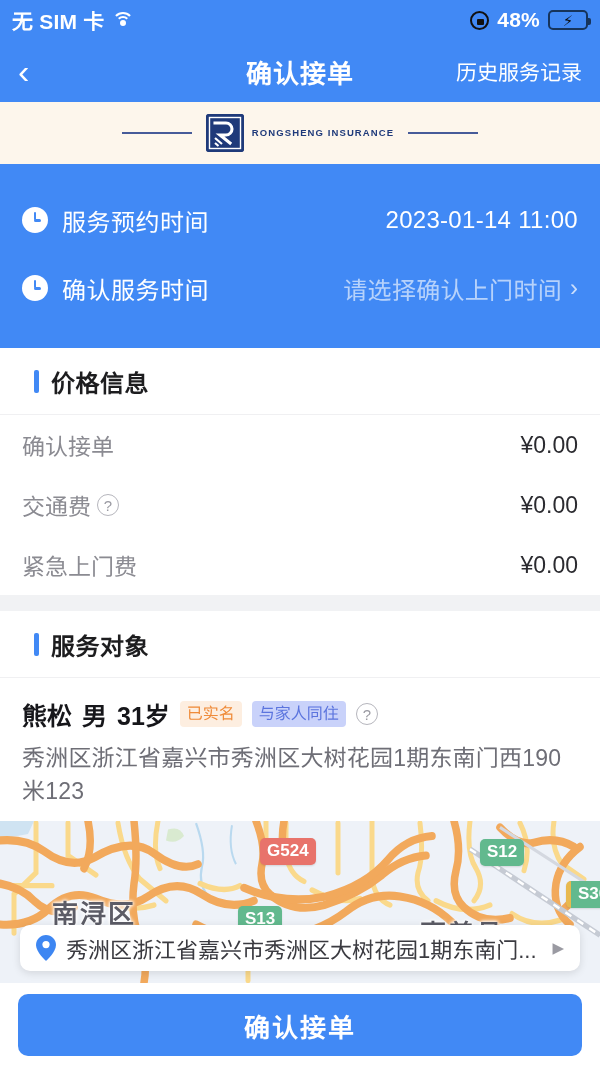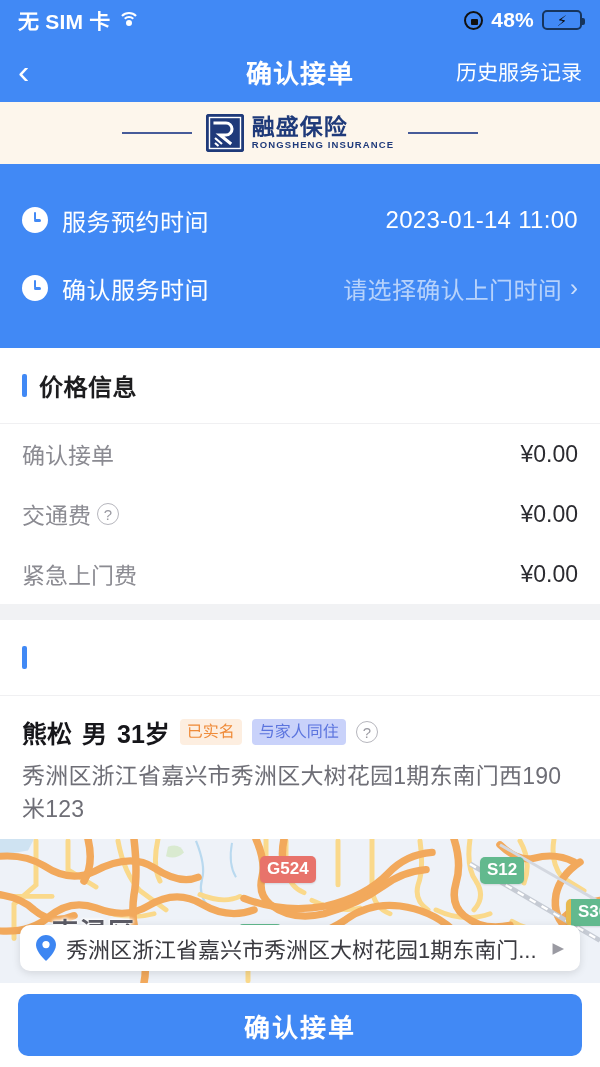--- a/index.html
+++ b/index.html
@@ -9,21 +9,21 @@
     background:#ffffff;
     overflow:hidden;
     -webkit-font-smoothing:antialiased;
   }
   #app { width:600px; height:1067px; position:relative; display:flex; flex-direction:column; background:#f4f4f6; }
 
   
   .statusbar{
     height:40px; flex:0 0 40px; background:#4189f5; color:#fff;
     display:flex; align-items:center; justify-content:space-between;
-    padding:0 18px; font-size:21px; font-weight:600; letter-spacing:.2px;
+    padding:0 12px; font-size:21px; font-weight:600; letter-spacing:.2px;
   }
   .sb-left{ display:flex; align-items:center; gap:7px; }
   .sb-center{ position:absolute; left:0; right:0; text-align:center; font-size:21px; font-weight:600; pointer-events:none;}
   .sb-right{ display:flex; align-items:center; gap:8px; margin-left:auto; z-index:2;}
   .wifi-ico{ width:24px; height:18px; position:relative; display:inline-block; }
   .wifi-ico i{ position:absolute; border:2.6px solid #fff; border-bottom-color:transparent; border-left-color:transparent; border-right-color:transparent; border-radius:50%; left:50%; transform:translateX(-50%) ; }
   .wifi-ico i:nth-child(1){ width:22px;height:22px; top:1px;}
   .wifi-ico i:nth-child(2){ width:14px;height:14px; top:5px;}
   .wifi-ico i:nth-child(3){ width:6px;height:6px; top:9px; border-color:#fff; background:#fff; border-radius:50%;}
   .rot-ico{ width:19px;height:19px;border:2px solid #111;border-radius:50%;position:relative;display:inline-block;}
@@ -63,21 +63,21 @@
   .clock-ico:before{content:"";position:absolute;width:2.6px;height:8px;background:#4189f5;left:11.5px;top:5px;border-radius:2px;}
   .clock-ico:after{content:"";position:absolute;width:7px;height:2.6px;background:#4189f5;left:12px;top:12px;border-radius:2px;}
   .time-label{ color:#fff; font-size:24px; margin-left:14px; letter-spacing:.5px;}
   .time-value{ margin-left:auto; color:#fff; font-size:24px; letter-spacing:.3px; }
   .time-value.ph{ color:rgba(255,255,255,.62); }
   .chev{ color:rgba(255,255,255,.72); font-size:24px; margin-left:8px; font-weight:300;}
 
   
   .gap{ height:16px; background:#f1f2f4; flex:0 0 16px;}
   .section{ background:#fff; }
-  .sec-head{ display:flex; align-items:center; height:76px; padding:0 22px; border-bottom:1px solid #f0f0f2;}
+  .sec-head{ display:flex; align-items:center; height:67px; padding:0 34px; border-bottom:1px solid #f0f0f2;}
   .sec-bar{ width:5px; height:23px; background:#4189f5; border-radius:2px; margin-right:12px;}
   .sec-title{ font-size:24px; font-weight:700; color:#1d1d1f; letter-spacing:.5px;}
 
   .fee-row{ display:flex; align-items:center; height:60px; padding:0 22px;}
   .fee-label{ font-size:23px; color:#8b8b92; display:flex; align-items:center; gap:6px;}
   .fee-value{ margin-left:auto; font-size:23px; color:#2b2b30; }
   .q-ico{ width:22px;height:22px;border:1.6px solid #b6b6bd;border-radius:50%;display:inline-flex;align-items:center;justify-content:center;font-size:15px;color:#9a9aa2;line-height:1;}
 
   
   .person-row{ display:flex; align-items:center; padding:18px 22px 2px 22px; flex-wrap:wrap; gap:10px;}
@@ -151,21 +151,20 @@
     <span class="brand-logo">
       <span class="logo-mark">
         <svg width="38" height="38" viewBox="0 0 38 38">
           <rect x="0" y="0" width="38" height="38" fill="#1f3a7a"></rect>
           <rect x="3.5" y="3.5" width="31" height="31" fill="none" stroke="#ffffff" stroke-width="1.4"></rect>
           <path d="M9 9 h11 a6 6 0 0 1 0 12 h-6 l10 8" fill="none" stroke="#ffffff" stroke-width="3.1" stroke-linecap="square"></path>
           <path d="M9 24 l7 6 M9 29 l3.5 3" stroke="#ffffff" stroke-width="2.2" fill="none"></path>
         </svg>
       </span>
       <span class="brand-text">
-        <span class="brand-cn">融盛保险</span>
         <span class="brand-en">RONGSHENG INSURANCE</span>
       </span>
     </span>
     <span class="brand-rule"></span>
   </div>
 
   <div class="timecard">
     <div class="time-row">
       <span class="clock-ico"></span>
       <span class="time-label">服务预约时间</span>
@@ -199,20 +198,21 @@
       <span class="fee-label">紧急上门费</span>
       <span class="fee-value">¥0.00</span>
     </div>
   </div>
 
   <div class="gap"></div>
 
   <div class="section">
     <div class="sec-head">
       <span class="sec-bar"></span>
+      <span class="sec-title">服务对象</span>
     </div>
     <div class="person-row">
       <span class="p-name">熊松</span>
       <span class="p-sex">男</span>
       <span class="p-age">31岁</span>
       <span class="tag tag-verified">已实名</span>
       <span class="tag tag-family">与家人同住</span>
       <span class="q-ico">?</span>
     </div>
     <div class="addr">秀洲区浙江省嘉兴市秀洲区大树花园1期东南门西190米123</div>

